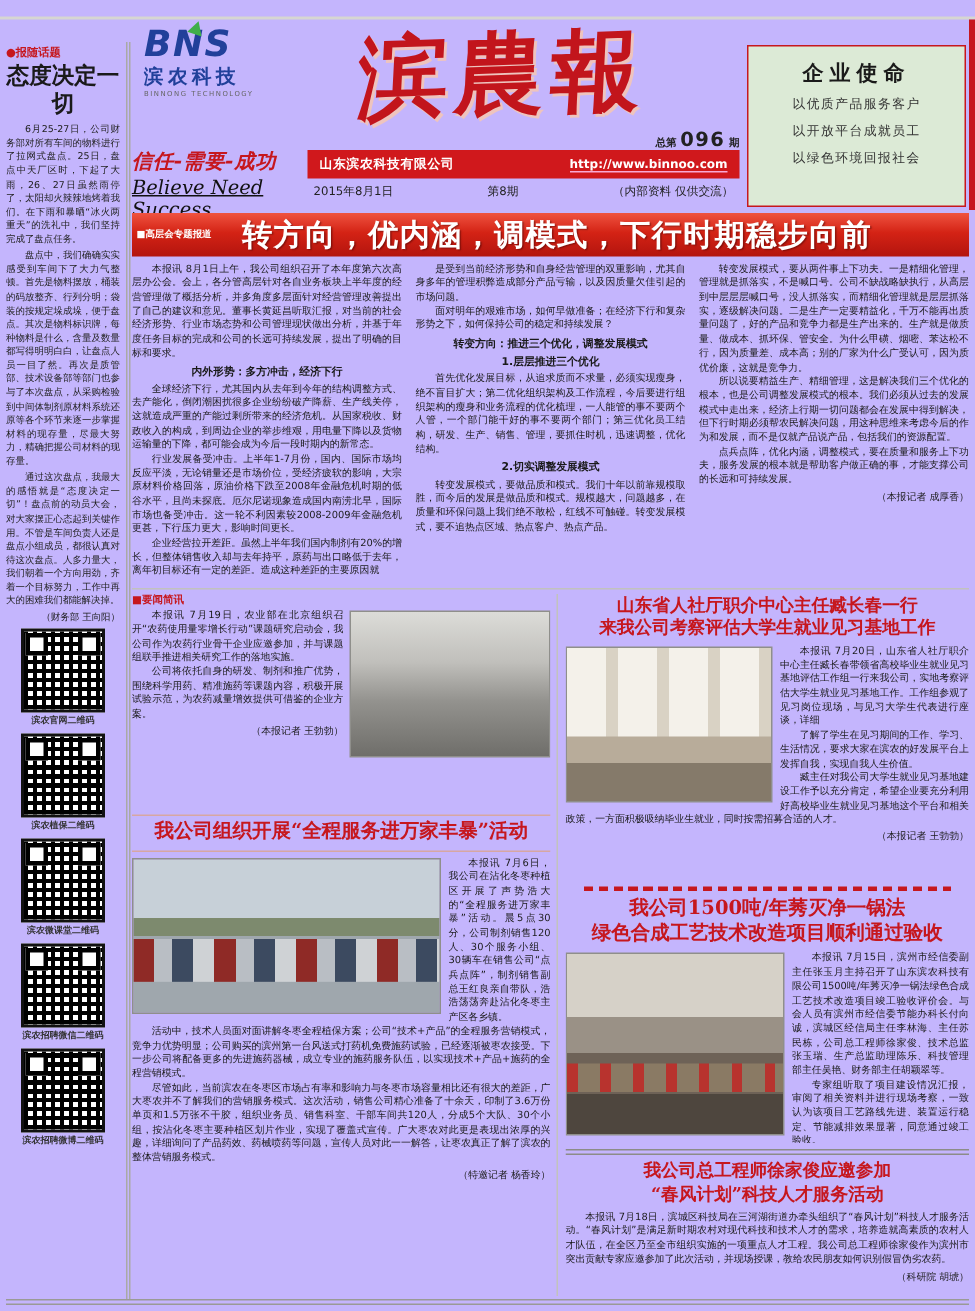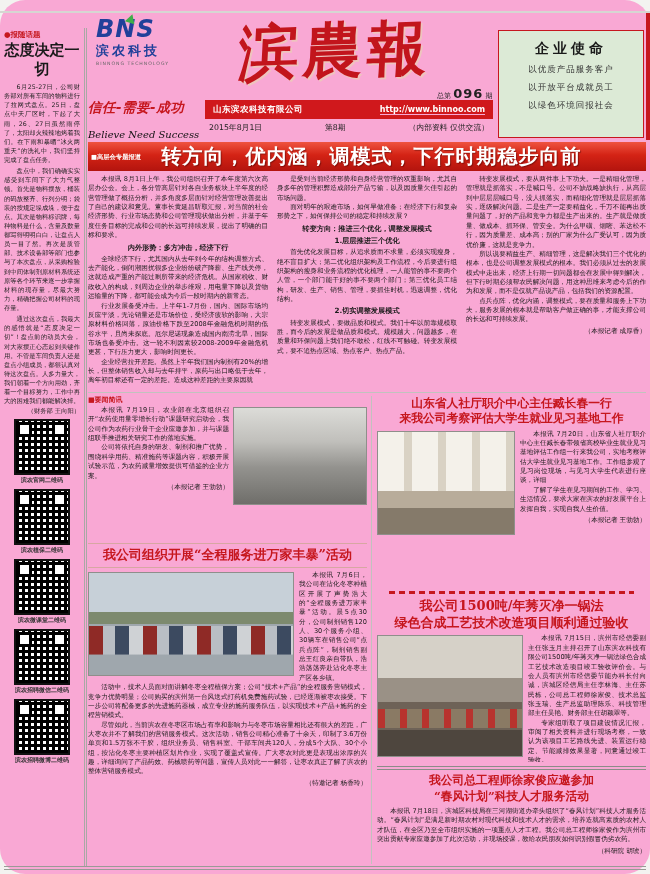--- a/index.html
+++ b/index.html
@@ -2,21 +2,21 @@
 <html><head>
 <meta charset="utf-8">
 <style>
   html,body{margin:0;padding:0;}
   body{
     width:650px;height:874px;position:relative;overflow:hidden;
     background:#f3f3f0;
     font-family:"DejaVu Sans","Liberation Sans",sans-serif;
     color:#1a1a1a;
   }
-  .page{position:absolute;inset:0;background:#f9a8d4;border-radius:25px;}
+  .page{position:absolute;inset:0;background:#c4b5fd;}
   .top-rule{position:absolute;left:0;top:11px;width:650px;border-top:2px solid #d6d6d2;}
   .edge-red{position:absolute;right:0;top:13px;width:4px;height:127px;background:#c6171e;}
   .bottom-rule{position:absolute;left:4px;top:866px;width:642px;border-top:4px double #9a9a96;}
 
   
   .sidebar{
     position:absolute;left:4px;top:28px;width:76px;height:838px;
     border-right:3px double #a9a9a5;padding-right:4px;overflow:hidden;
   }
   .sb-label{color:#c6171e;font-weight:bold;font-size:7.5px;margin:2px 0 1px 0;}
@@ -47,31 +47,31 @@
     border-left:5px solid transparent;border-right:5px solid transparent;border-bottom:9px solid #3fae49;
     transform:rotate(18deg);}
   .logo-cn{font-size:13px;font-weight:bold;color:#21409a;letter-spacing:3px;margin-top:1px;}
   .logo-en{font-size:4.6px;color:#666;letter-spacing:1px;margin-top:1px;}
   .masthead{
     position:absolute;left:205px;top:14px;width:260px;text-align:center;
     font-size:60px;font-weight:bold;color:#c2151c;font-family:"DejaVu Serif","Liberation Serif",serif;
     transform:rotate(-2deg) skewX(-5deg);letter-spacing:4px;line-height:1.2;
     text-shadow:2px 2px 0 #eec4be;
   }
-  .issue{position:absolute;left:437px;top:86px;font-size:7px;color:#222;white-space:nowrap;}
+  .issue{position:absolute;left:437px;top:86px;font-size:7px;color:#222;white-space:nowrap;font-weight:bold;}
   .issue b{font-size:13px;letter-spacing:1px;}
   .mission{
     position:absolute;left:498px;top:30px;width:144px;height:106px;
     background:#dcead6;border:1px solid #c6171e;text-align:center;
   }
   .m-title{font-size:14px;font-weight:bold;letter-spacing:4px;margin-top:9px;font-family:"DejaVu Serif",serif;}
   .m-line{font-size:8.5px;color:#333;margin-top:6px;letter-spacing:1px;font-family:"DejaVu Serif",serif;}
   .slogan{position:absolute;left:88px;top:99px;width:112px;}
   .slogan-cn{color:#c6171e;font-weight:800;font-style:italic;font-size:13.5px;letter-spacing:0.5px;white-space:nowrap;}
-  .slogan-en{color:#111;font-style:italic;font-size:10px;font-family:"DejaVu Serif",serif;margin-top:12px;}
+  .slogan-en{color:#111;font-style:italic;font-size:13px;font-family:"DejaVu Serif",serif;margin-top:1px;text-decoration:underline;}
   .redbar{
     position:absolute;left:205px;top:100px;width:288px;height:19px;background:#d0181c;
     display:flex;align-items:center;justify-content:space-between;padding:0 8px;box-sizing:border-box;
   }
   .redbar .company{color:#fff;font-weight:bold;font-size:8.5px;letter-spacing:0.5px;}
   .redbar .url{color:#fff;font-weight:bold;font-size:8px;border-bottom:1px solid #f9a8d4;}
   .dateline{
     position:absolute;left:205px;top:122px;width:288px;display:flex;justify-content:space-between;
     font-size:7.8px;color:#222;padding:0 4px;box-sizing:border-box;
   }
@@ -280,20 +280,21 @@
 
   <section class="mid-right">
     <h2 class="hl hl-12">
       <span>山东省人社厅职介中心主任臧长春一行</span><br>
       <span>来我公司考察评估大学生就业见习基地工作</span>
     </h2>
     <div class="art-body body-jobbase">
       <div class="photo ph-room"></div>
       <p class="para">本报讯 7月20日，山东省人社厅职介中心主任臧长春带领省高校毕业生就业见习基地评估工作组一行来我公司，实地考察评估大学生就业见习基地工作。工作组参观了见习岗位现场，与见习大学生代表进行座谈，详细</p>
       <p class="para">了解了学生在见习期间的工作、学习、生活情况，要求大家在滨农的好发展平台上发挥自我，实现自我人生价值。</p>
+      <p class="para">臧主任对我公司大学生就业见习基地建设工作予以充分肯定，希望企业要充分利用好高校毕业生就业见习基地这个平台和相关政策，一方面积极吸纳毕业生就业，同时按需招募合适的人才。</p>
       <div class="byline">（本报记者 王勃勃）</div>
     </div>
 
     <div class="zigzag"></div>
 
     <h2 class="hl hl-13">
       <span>我公司1500吨/年莠灭净一锅法</span><br>
       <span>绿色合成工艺技术改造项目顺利通过验收</span>
     </h2>
     <div class="art-body body-project">

